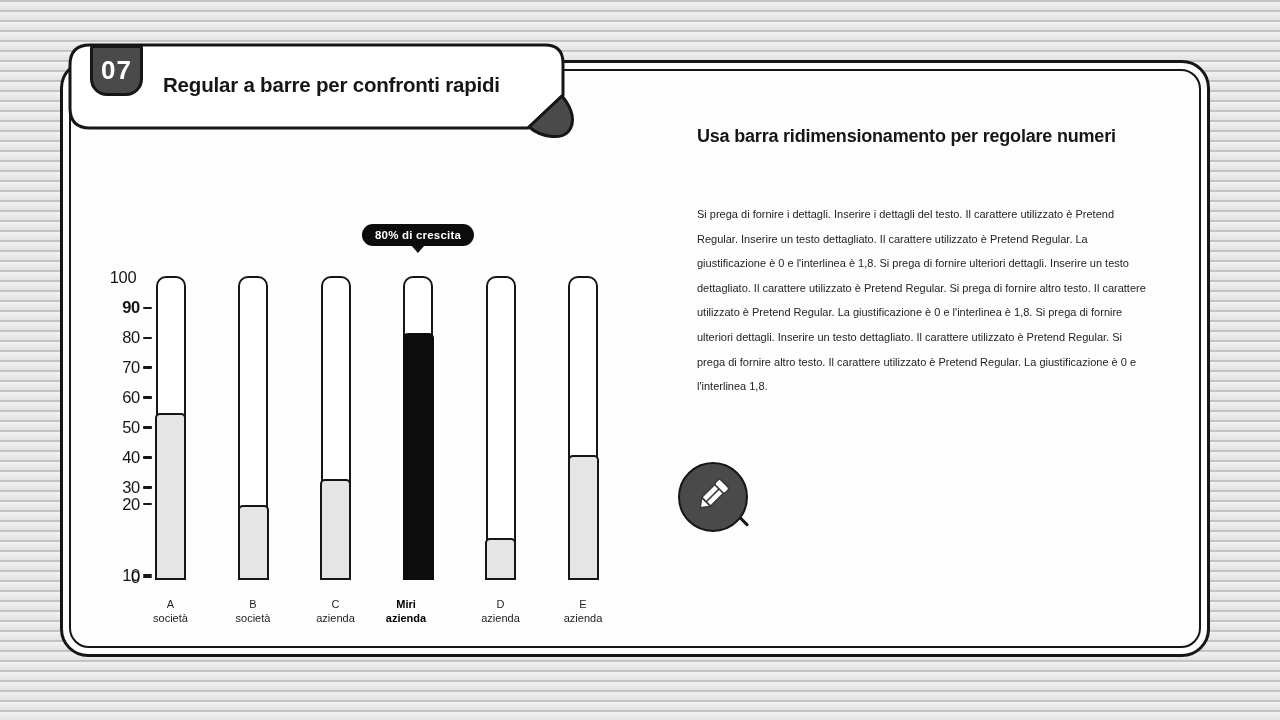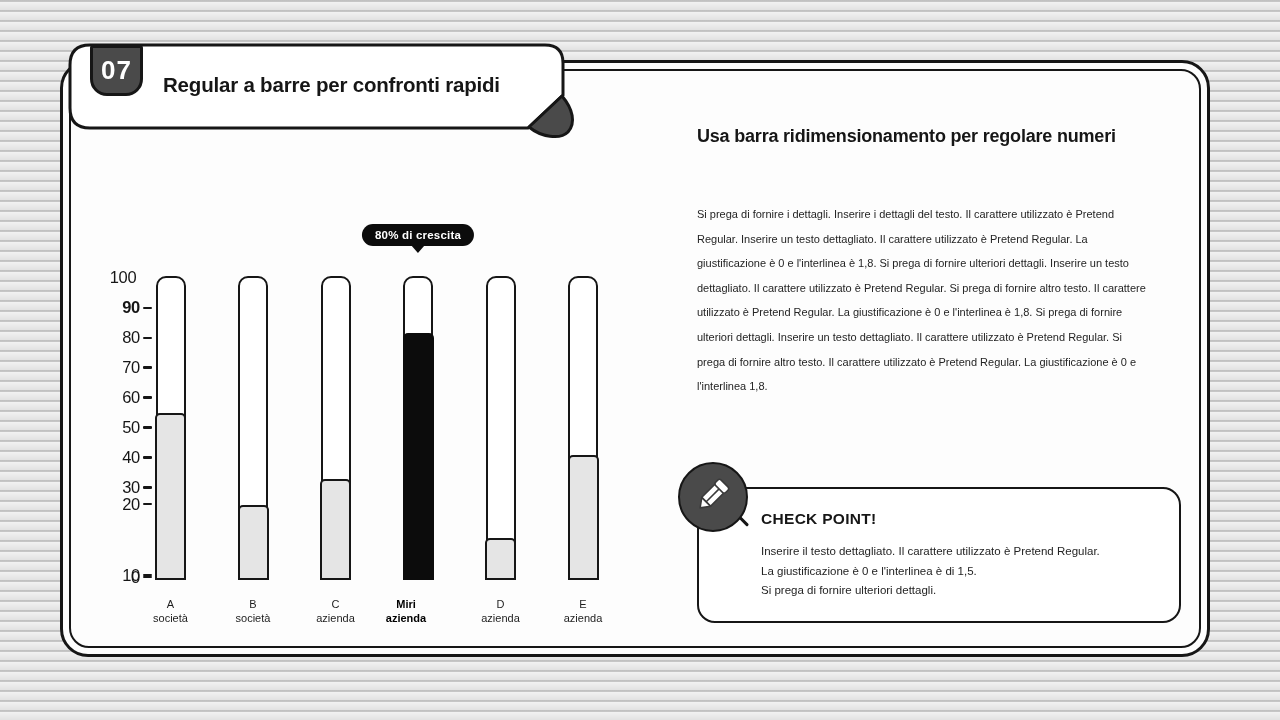--- a/index.html
+++ b/index.html
@@ -222,28 +222,20 @@
       </div>
       <div class="cat" style="left: 474px;">
         <div>E</div>
         <div>azienda</div>
       </div>
     </div>
 
   <div class="heading">Usa barra ridimensionamento per regolare numeri</div>
   <div class="body-text">Si prega di fornire i dettagli. Inserire i dettagli del testo. Il carattere utilizzato è Pretend Regular. Inserire un testo dettagliato. Il carattere utilizzato è Pretend Regular. La giustificazione è 0 e l'interlinea è 1,8. Si prega di fornire ulteriori dettagli. Inserire un testo dettagliato. Il carattere utilizzato è Pretend Regular. Si prega di fornire altro testo. Il carattere utilizzato è Pretend Regular. La giustificazione è 0 e l'interlinea è 1,8. Si prega di fornire ulteriori dettagli. Inserire un testo dettagliato. Il carattere utilizzato è Pretend Regular. Si prega di fornire altro testo. Il carattere utilizzato è Pretend Regular. La giustificazione è 0 e l'interlinea 1,8.</div>
 
-  <div class="check-box">
-    <div class="check-title">CHECK POINT!</div>
-    <div class="check-text">
-      <div>Inserire il testo dettagliato. Il carattere utilizzato è Pretend Regular.</div>
-      <div>La giustificazione è 0 e l'interlinea è di 1,5.</div>
-      <div>Si prega di fornire ulteriori dettagli.</div>
-    </div>
-  </div>
   <div class="pencil-tick"></div>
   <div class="pencil-badge">
     <span>
       <svg width="46" height="46" viewBox="0 0 48 48">
         <g transform="rotate(-45 24 24)" stroke="#3a3a3a" stroke-width="1.6" fill="#ffffff" stroke-linejoin="round">
           <path d="M5,24 L14,17.5 L14,30.5 Z"></path>
           <rect x="14" y="17.5" width="19" height="13"></rect>
           <line x1="14" y1="24" x2="33" y2="24"></line>
           <rect x="33" y="16.5" width="8" height="15" rx="2.5"></rect>
         </g>

